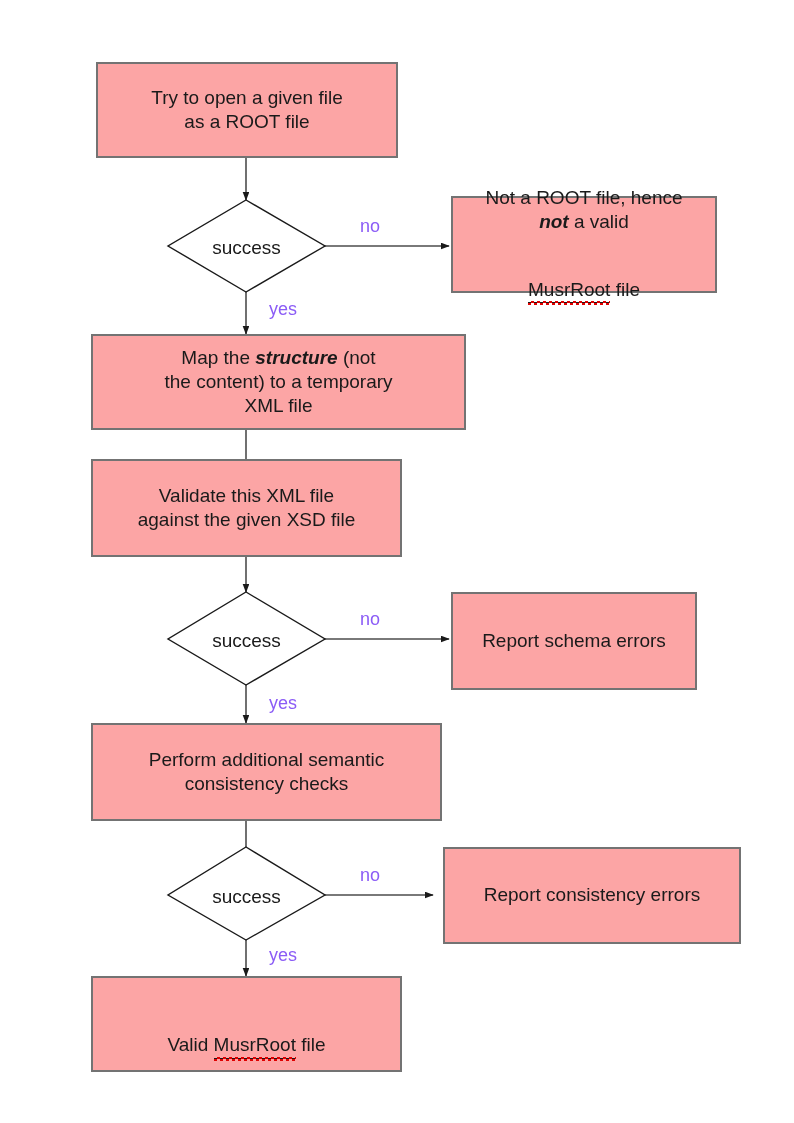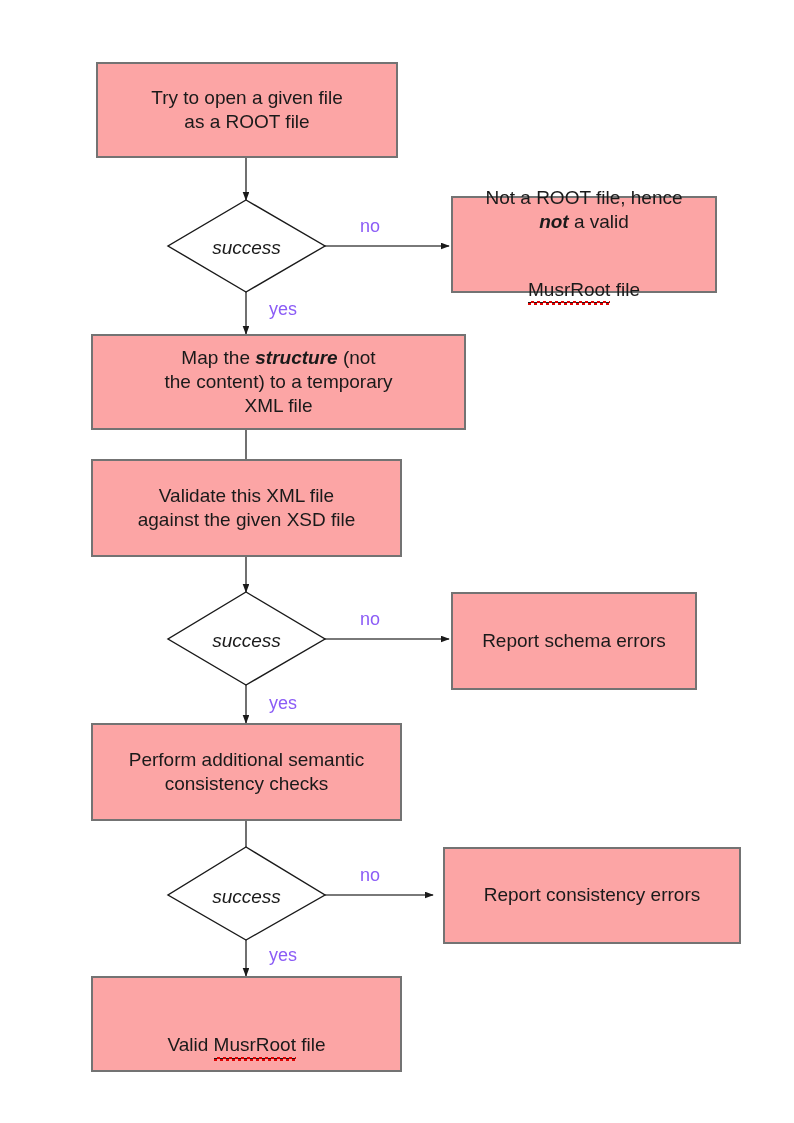--- a/index.html
+++ b/index.html
@@ -57,21 +57,20 @@
     white-space: nowrap;
     text-align: center;
   }
   .diamond-label {
     position: absolute;
     font-size: 19px;
     color: #1a1a1a;
     text-align: center;
     line-height: 1;
     white-space: nowrap;
-    font-style: italic;
   }
   .bi {
     font-weight: bold;
     font-style: italic;
   }
   .sp {
     
     position: relative;
     display: inline-block;
     margin-top: 44px;
@@ -143,21 +142,21 @@
   </div>
 
   <div class="node proc-box" style="left:91px; top:459px; width:311px; height:98px;">
     <span class="node-text"><span>Validate this XML file</span><br><span>against the given XSD file</span></span>
   </div>
 
   <div class="node proc-box" style="left:451px; top:592px; width:246px; height:98px;">
     <span class="node-text">Report schema errors</span>
   </div>
 
-  <div class="node proc-box" style="left:91px; top:723px; width:311px; height:98px;justify-content:flex-end;">
+  <div class="node proc-box" style="left:91px; top:723px; width:351px; height:98px;justify-content:flex-end;">
     <span class="node-text"><span>Perform additional semantic</span><br><span>consistency checks</span></span>
   </div>
 
   <div class="node proc-box" style="left:435px; top:847px; width:298px; height:97px;margin-left:8px;">
     <span class="node-text">Report consistency errors</span>
   </div>
 
   <div class="node proc-box" style="left:91px; top:976px; width:311px; height:96px;">
     <span class="node-text"><span>Valid </span><span class="sp ul">MusrRoot</span><span> file</span></span>
   </div>

